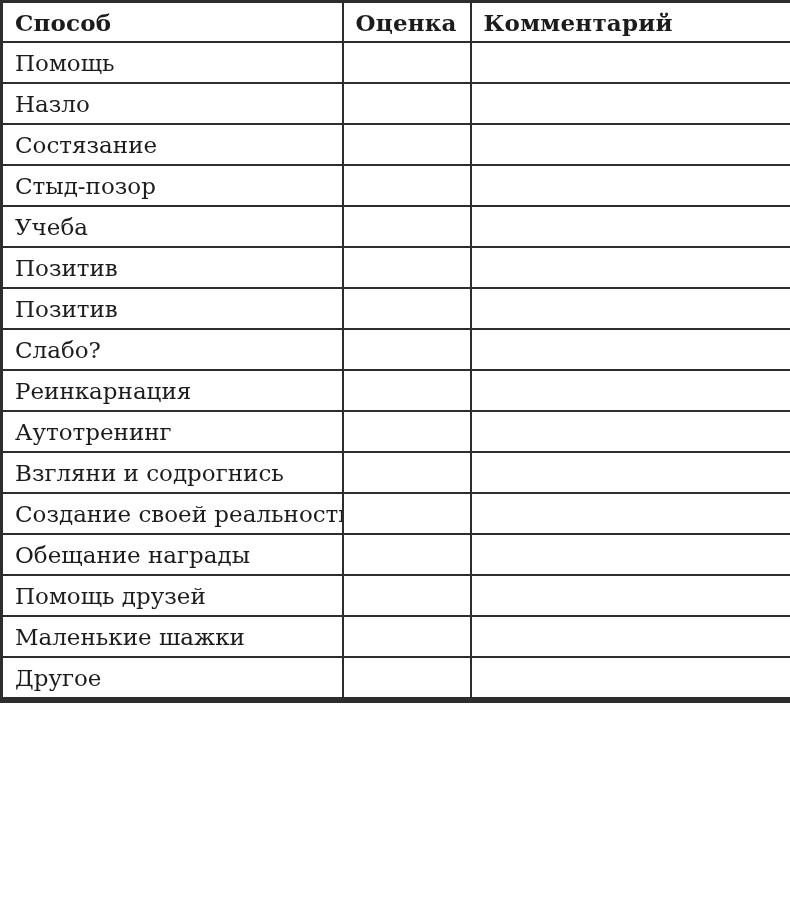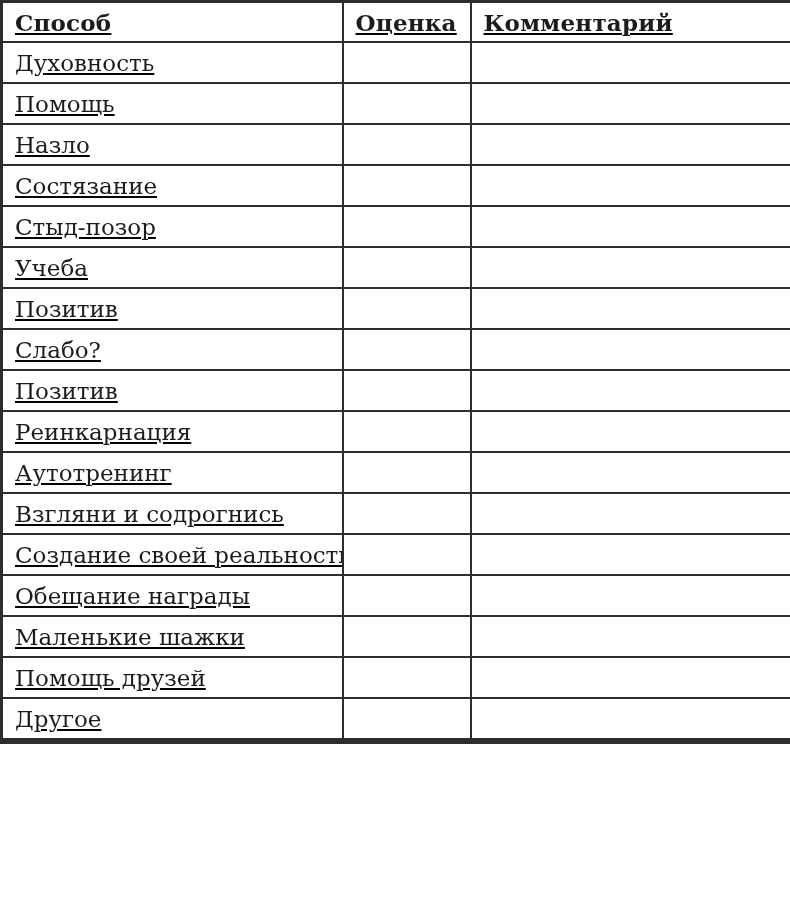--- a/index.html
+++ b/index.html
@@ -7,21 +7,20 @@
     padding: 0;
     background: #ffffff;
     font-family: "DejaVu Serif", "Liberation Serif", serif;
   }
   .page {
     width: 790px;
     height: 912px;
     background: #ffffff;
     box-sizing: border-box;
     overflow: hidden;
-    text-decoration: underline;
   }
   table.methods {
     width: 790px;
     table-layout: fixed;
     border-collapse: collapse;
     border: 3px solid #2d2d2d;
     border-bottom: 6px solid #2d2d2d;
     font-size: 23px;
     color: #1c1c1c;
   }
@@ -58,25 +57,20 @@
     </colgroup>
     <thead>
       <tr>
         <th>Способ</th>
         <th>Оценка</th>
         <th>Комментарий</th>
       </tr>
     </thead>
     <tbody>
       <tr>
-        <td>Духовность</td>
-        <td></td>
-        <td></td>
-      </tr>
-      <tr>
         <td>Помощь</td>
         <td></td>
         <td></td>
       </tr>
       <tr>
         <td>Назло</td>
         <td></td>
         <td></td>
       </tr>
       <tr>
@@ -93,26 +87,26 @@
         <td>Учеба</td>
         <td></td>
         <td></td>
       </tr>
       <tr>
         <td>Позитив</td>
         <td></td>
         <td></td>
       </tr>
       <tr>
-        <td>Слабо?</td>
+        <td>Позитив</td>
         <td></td>
         <td></td>
       </tr>
       <tr>
-        <td>Позитив</td>
+        <td>Слабо?</td>
         <td></td>
         <td></td>
       </tr>
       <tr>
         <td>Реинкарнация</td>
         <td></td>
         <td></td>
       </tr>
       <tr>
         <td>Аутотренинг</td>
@@ -128,26 +122,26 @@
         <td>Создание своей реальности</td>
         <td></td>
         <td></td>
       </tr>
       <tr>
         <td>Обещание награды</td>
         <td></td>
         <td></td>
       </tr>
       <tr>
-        <td>Маленькие шажки</td>
+        <td>Помощь друзей</td>
         <td></td>
         <td></td>
       </tr>
       <tr>
-        <td>Помощь друзей</td>
+        <td>Маленькие шажки</td>
         <td></td>
         <td></td>
       </tr>
       <tr>
         <td>Другое</td>
         <td></td>
         <td></td>
       </tr>
     </tbody>
   </table>

